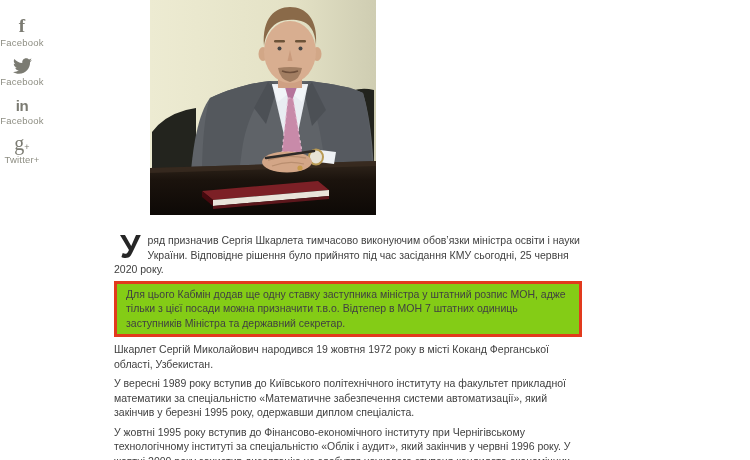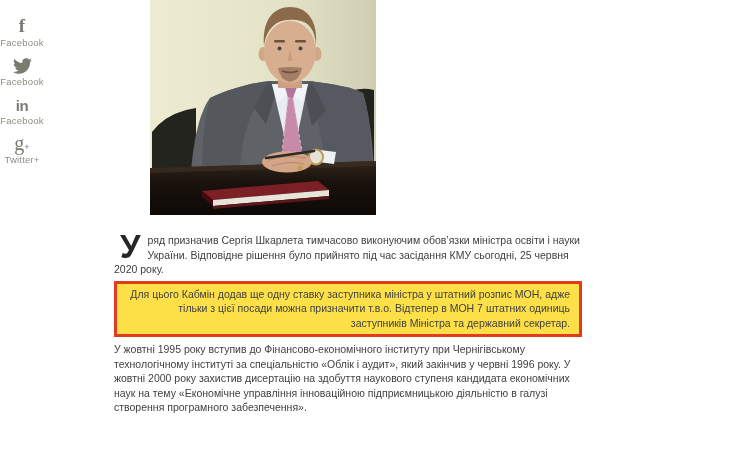--- a/index.html
+++ b/index.html
@@ -23,21 +23,21 @@
   .photo-wrap { position:absolute; left:150px; top:0; width:226px; height:215px; }
   .photo-wrap svg { display:block; }
 
   
   .article { position:absolute; left:114px; top:233px; width:468px;
              color:#414141; font-size:10.5px; line-height:14.5px; }
   .lead { margin-bottom:4px; }
   .dropcap { float:left; font-weight:700; font-size:33px; line-height:26px;
              color:#262626; margin:1px 7px 0 6px; }
   .highlight-box { border:3px solid #e23a1d; padding:3px 9px 4px 9px;
-                   margin:0 0 5px 0; background:#fde047;text-align:right; }
+                   margin:0 0 5px 0; background:#84cc16; }
   .para { margin-bottom:5px; }
 </style>
 </head>
 <body>
 
 <div class="share-rail">
 
   <div class="share-item">
     <span class="share-icon fb-glyph">f</span>
     <span class="share-label">Facebook</span>
@@ -158,16 +158,18 @@
 </div>
 
 <div class="article">
 
   <p class="lead"><span class="dropcap">У</span><span>ряд призначив Сергія Шкарлета тимчасово виконуючим обов’язки міністра освіти і науки України. Відповідне рішення було прийнято під час засідання КМУ сьогодні, 25 червня 2020 року.</span></p>
 
   <div class="highlight-box">
     <span>Для цього Кабмін додав ще одну ставку заступника міністра у штатний розпис МОН, адже тільки з цієї посади можна призначити т.в.о. Відтепер в МОН 7 штатних одиниць заступників Міністра та державний секретар.</span>
   </div>
 
+  <p class="para">Шкарлет Сергій Миколайович народився 19 жовтня 1972 року в місті Коканд Ферганської області, Узбекистан.</p>
 
+  <p class="para">У вересні 1989 року вступив до Київського політехнічного інституту на факультет прикладної математики за спеціальністю «Математичне забезпечення системи автоматизації», який закінчив у березні 1995 року, одержавши диплом спеціаліста.</p>
 
   <p class="para">У жовтні 1995 року вступив до Фінансово-економічного інституту при Чернігівському технологічному інституті за спеціальністю «Облік і аудит», який закінчив у червні 1996 року. У жовтні 2000 року захистив дисертацію на здобуття наукового ступеня кандидата економічних наук на тему «Економічне управління інноваційною підприємницькою діяльністю в галузі створення програмного забезпечення».</p>
 </div>
 
 </body></html>

